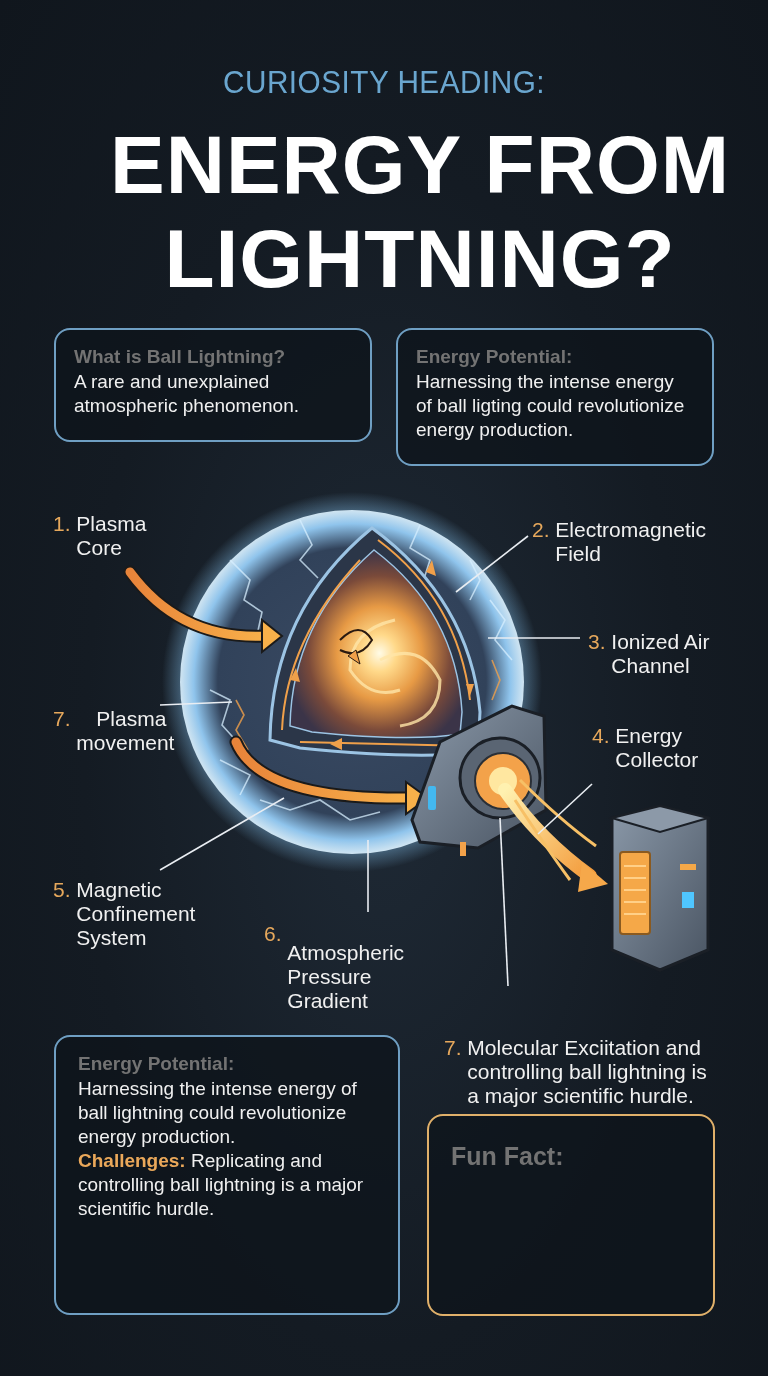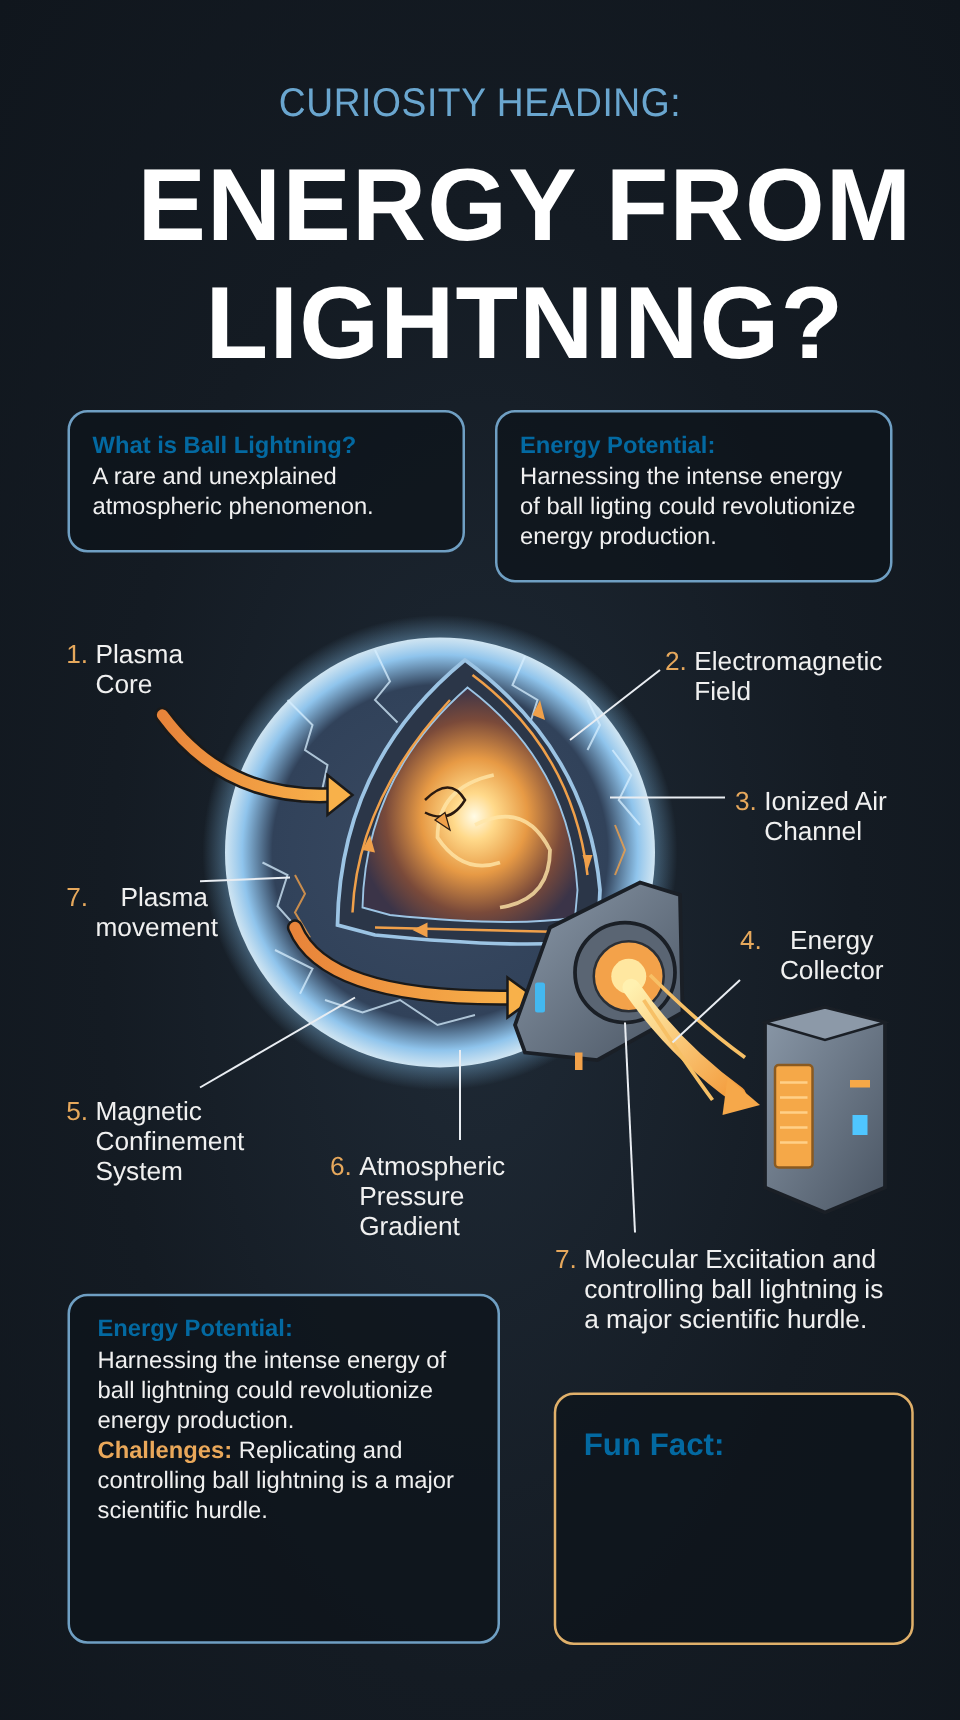--- a/index.html
+++ b/index.html
@@ -19,22 +19,22 @@
       left: 0; width: 768px; top: 118px; text-align: center;
       font-size: 82px; font-weight: bold; line-height: 94px; color: #ffffff;
       letter-spacing: 1px;
       padding-left: 36px;
     }
     .card {
       border: 2px solid #6f9fc3; border-radius: 16px;
       background: rgba(14,20,27,0.75);
       box-sizing: border-box;
     }
-    .card.gold { border-color: #e0b06a; margin-left: 16px; }
-    .card h3 { margin: 0; font-size: 19px; font-weight: bold; color: #0369a1; }
+    .card.gold { border-color: #e0b06a; }
+    .card h3 { margin: 0; font-size: 19px; font-weight: bold; color: #737373; }
     .card p { margin: 0; font-size: 19px; line-height: 24px; color: #f0f0f0; }
     .label { font-size: 21px; line-height: 24px; color: #f0f0f0; }
     .label .num { color: #e6a85c; }
     .label .txt { display: inline-block; vertical-align: top; }
     svg.diagram { position: absolute; left: 0; top: 0; }
   </style>
 </head>
 <body>
 
 <div class="abs kicker">CURIOSITY HEADING:</div>
@@ -181,37 +181,37 @@
   <span class="txt" style="width:80px;">Plasma Core</span>
 </div>
 <div class="abs label" style="left:532px; top:518px;">
   <span class="num">2.</span>
   <span class="txt" style="width:170px;">Electromagnetic Field</span>
 </div>
 <div class="abs label" style="left:588px; top:630px;">
   <span class="num">3.</span>
   <span class="txt" style="width:110px;">Ionized Air Channel</span>
 </div>
-<div class="abs label" style="left:592px; top:741px;text-align:center;">
+<div class="abs label" style="left:592px; top:724px;">
   <span class="num">4.</span>
   <span class="txt" style="width:100px;">Energy Collector</span>
 </div>
 <div class="abs label" style="left:53px; top:878px;">
   <span class="num">5.</span>
   <span class="txt" style="width:130px;">Magnetic Confinement System</span>
 </div>
 <div class="abs label" style="left:264px; top:922px;">
   <span class="num">6.</span>
-  <span class="txt" style="width:130px;">Atmospheric Pressure Gradient</span>
+  <span class="txt" style="width:130px;margin-top:19px;">Atmospheric Pressure Gradient</span>
 </div>
 <div class="abs label" style="left:53px; top:707px;">
   <span class="num">7.</span>
   <span class="txt" style="width:90px;text-align:right;">Plasma movement</span>
 </div>
-<div class="abs label" style="left:444px; top:996px;">
+<div class="abs label" style="left:444px; top:1036px;">
   <span class="num">7.</span>
   <span class="txt" style="width:252px;">Molecular Exciitation and controlling ball lightning is a major scientific hurdle.</span>
 </div>
 
 <div class="abs card" style="left:54px; top:1035px; width:346px; height:280px; padding:16px 22px;">
   <h3>Energy Potential:</h3>
   <p style="margin-top:2px; width:300px;">Harnessing the intense energy of ball lightning could revolutionize energy production.</p>
   <p style="width:300px;">
     <span style="color:#eaa85a; font-weight:bold;">Challenges:</span>
     <span>Replicating and controlling ball lightning is a major scientific hurdle.</span>

